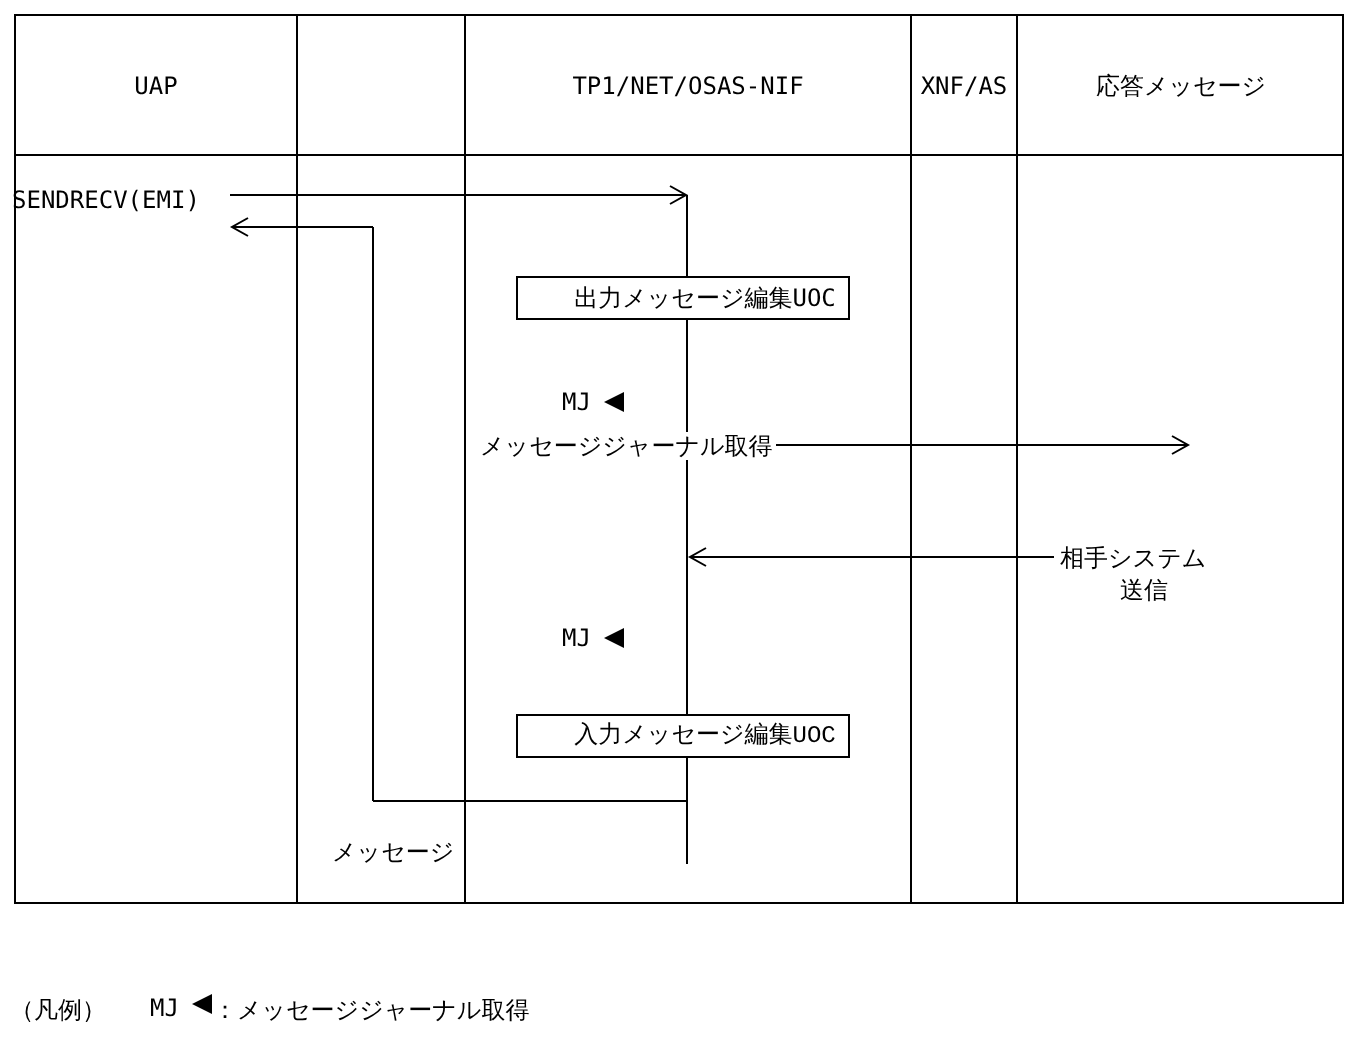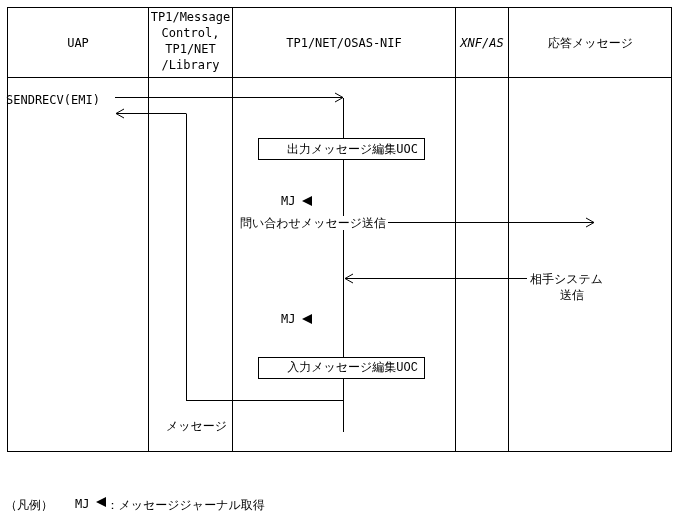--- a/index.html
+++ b/index.html
@@ -67,43 +67,37 @@
     </g>
 
     <g shape-rendering="auto">
       <line x1="345" y1="278.5" x2="527" y2="278.5"></line>
       <polyline points="353,274 345,278.5 353,283"></polyline>
     </g>
   </svg>
 
   <div class="txt center" style="left:8px; top:36px; width:140px;">UAP</div>
 
-  <div class="hdr2">
-    <div>TP1/Message</div>
-    <div>Control,</div>
-    <div>TP1/NET</div>
-    <div>/Library</div>
-  </div>
 
   <div class="txt center" style="left:233px; top:36px; width:222px;">TP1/NET/OSAS-NIF</div>
 
-  <div class="txt center" style="left:456px; top:36px; width:52px;font-style:italic;">XNF/AS</div>
+  <div class="txt center" style="left:456px; top:36px; width:52px;">XNF/AS</div>
 
   <div class="txt center" style="left:509px; top:36px; width:163px;">応答メッセージ</div>
 
   <div class="txt" style="left:6px; top:93px;">SENDRECV(EMI)</div>
 
   <div class="uocbox" style="left:258px; top:138px; width:167px;">出力メッセージ編集UOC</div>
 
   <div class="mj" style="left:281px; top:194px;">
     <span>MJ</span>
     <span class="tri-left"></span>
   </div>
 
-  <div class="txt whitebg" style="left:238px; top:216px;">問い合わせメッセージ送信</div>
+  <div class="txt whitebg" style="left:238px; top:216px;">メッセージジャーナル取得</div>
 
   <div class="txt" style="left:530px; top:272px;">相手システム</div>
   <div class="txt" style="left:560px; top:288px;">送信</div>
 
   <div class="mj" style="left:281px; top:312px;">
     <span>MJ</span>
     <span class="tri-left"></span>
   </div>
 
   <div class="uocbox" style="left:258px; top:357px; width:167px;font-family:Liberation Mono, monospace;">入力メッセージ編集UOC</div>

